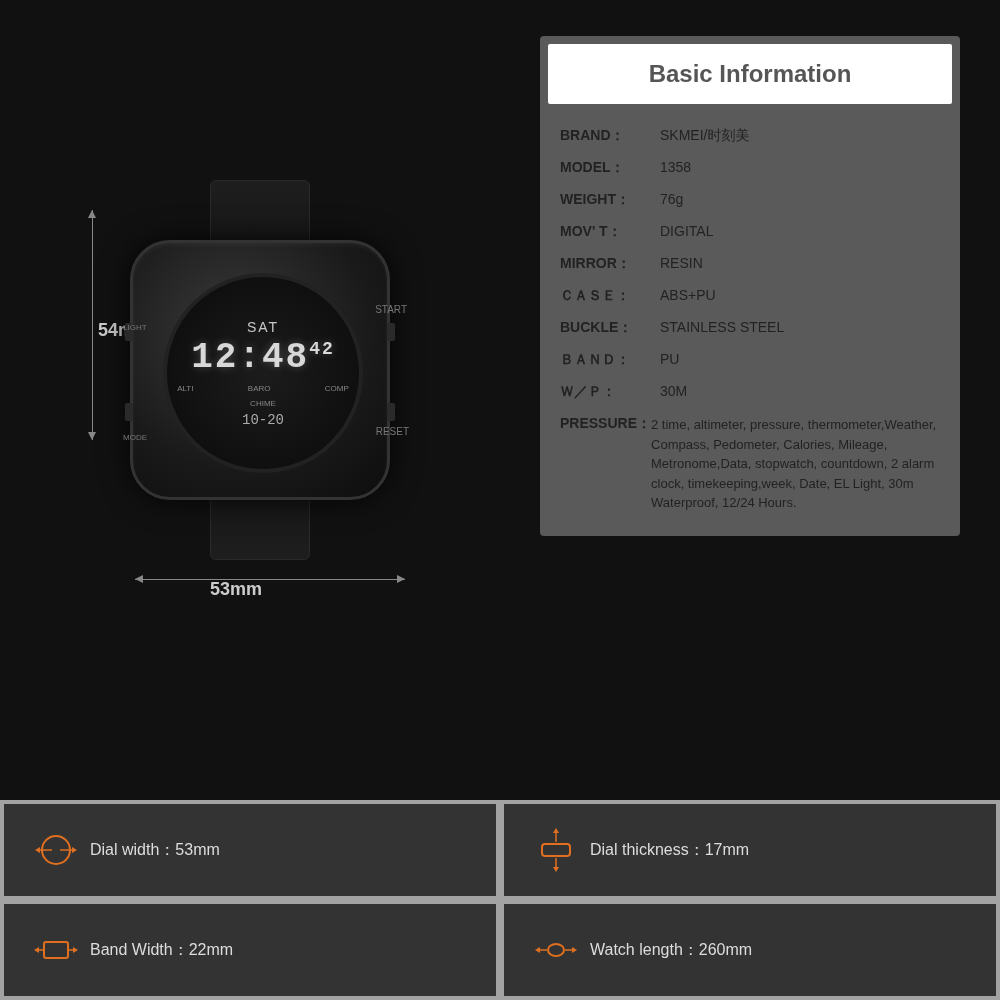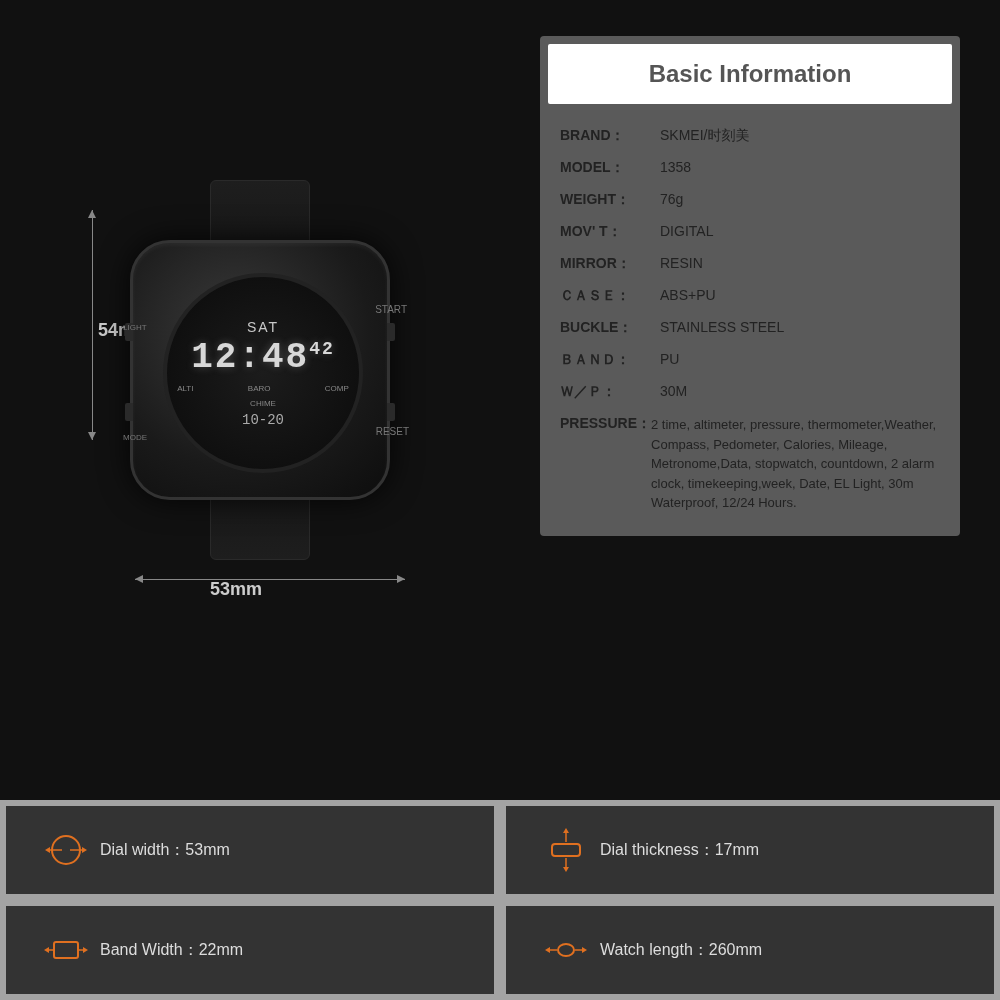--- a/index.html
+++ b/index.html
@@ -369,22 +369,22 @@
       height: 200px;
       background: #333;
       display: grid;
       grid-template-columns: 1fr 1fr;
       grid-template-rows: 1fr 1fr;
     }
 
     .stat-cell {
       display: flex;
       align-items: center;
-      padding: 0 38px;
-      border: 6px solid #a3a3a3;
+      padding: 0 30px;
+      border: 4px solid #a3a3a3;
     }
 
     .stat-text {
       color: #ddd;
       font-size: 16px;
     }
 
   </style>
 </head>
 <body>

